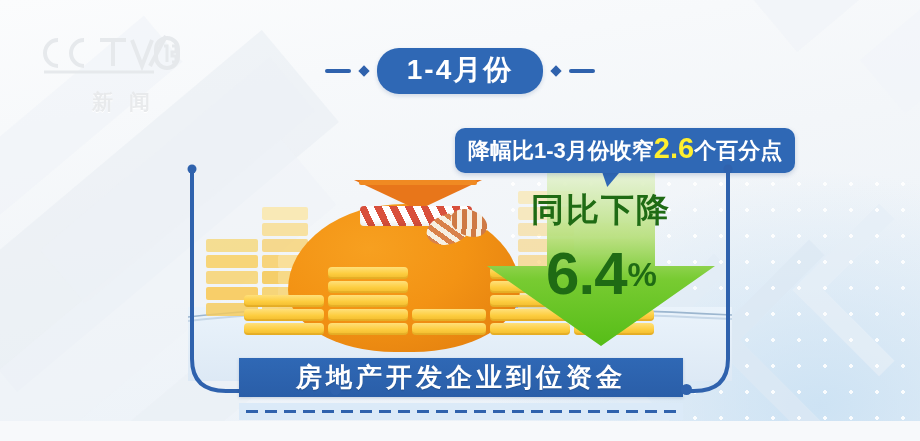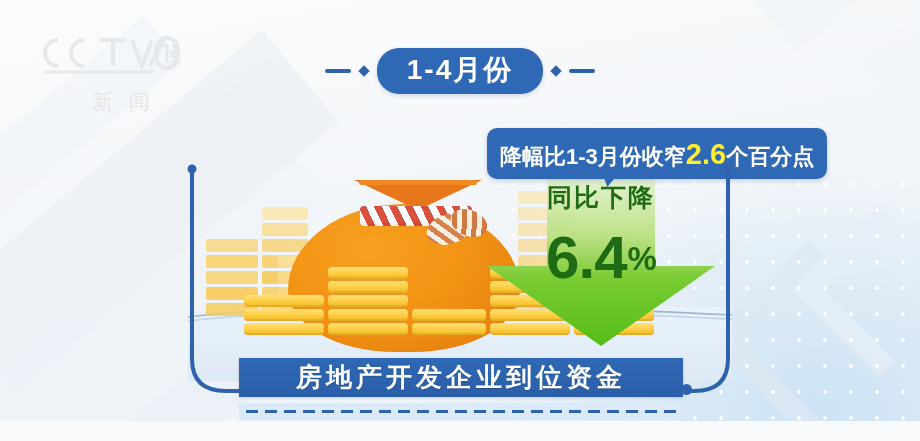--- a/index.html
+++ b/index.html
@@ -79,32 +79,32 @@
   .coinstack{position:absolute;bottom:44px;}
   .coin{width:100%;height:12px;margin-bottom:2px;border-radius:4px;
         background:linear-gradient(180deg,#ffe07a 0%,#fdcd3f 55%,#f0b92c 100%);
         box-shadow:inset 0 -2px 0 rgba(190,130,10,.25);}
 
   .bldg{position:absolute;bottom:62px;opacity:.82;}
   .blk{width:100%;height:13px;margin-bottom:3px;border-radius:2px;}
 
   
   .bubble{position:absolute;left:455px;top:128px;background:#2f68b5;border-radius:10px;
-          padding:8px 13px 7px;color:#fff;font-size:22px;font-weight:bold;
-          white-space:nowrap;line-height:1.25;box-shadow:0 2px 5px rgba(30,70,130,.22);margin-left:32px;}
+          padding:2px 13px 7px;color:#fff;font-size:22px;font-weight:bold;
+          white-space:nowrap;line-height:1.25;box-shadow:0 2px 5px rgba(30,70,130,.22);}
   .bubble .big{color:#ffef2e;font-size:29px;letter-spacing:0px;}
   .tail{position:absolute;left:597px;top:165px;width:0;height:0;
         border-left:13px solid transparent;border-right:13px solid transparent;
         border-top:22px solid #2f68b5;transform:skewX(-14deg);}
 
   
   .arrowwrap{position:absolute;left:487px;top:170px;width:228px;height:176px;}
   .arrowtxt{position:absolute;left:0;top:14px;width:228px;text-align:center;
             color:#1f6b14;font-weight:bold;pointer-events:none;}
-  .arrowtxt .l1{font-size:25px;letter-spacing:2px;line-height:1.1;}
+  .arrowtxt .l1{font-size:33px;letter-spacing:2px;line-height:1.1;margin-top:8px;}
   .arrowtxt .l2{font-size:60px;line-height:1.0;letter-spacing:-1px;margin-top:16px;}
   .arrowtxt .pct{font-size:33px;vertical-align:8px;margin-left:1px;}
 
   
   .banner{position:absolute;left:239px;top:358px;width:444px;height:39px;
           background:linear-gradient(180deg,#2f68b5 0%,#2a5ea8 100%);
           display:flex;align-items:center;justify-content:center;
           box-shadow:0 1px 3px rgba(30,60,110,.2);}
   .banner span{color:#fff;font-size:26px;font-weight:bold;letter-spacing:4px;
                text-shadow:0 1px 1px rgba(0,0,0,.18);}

